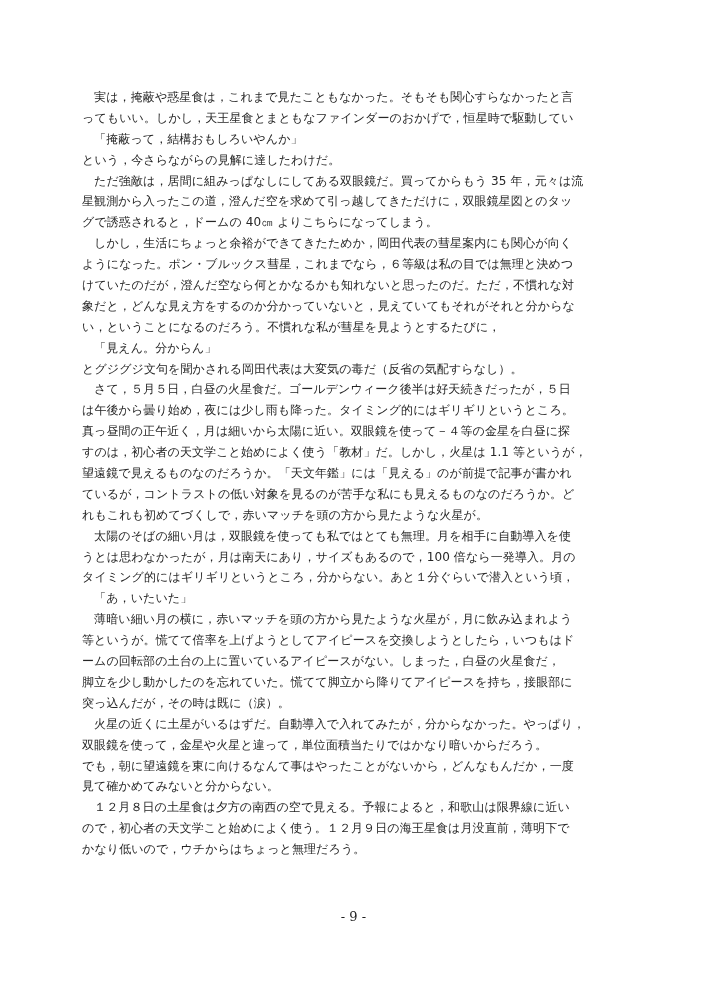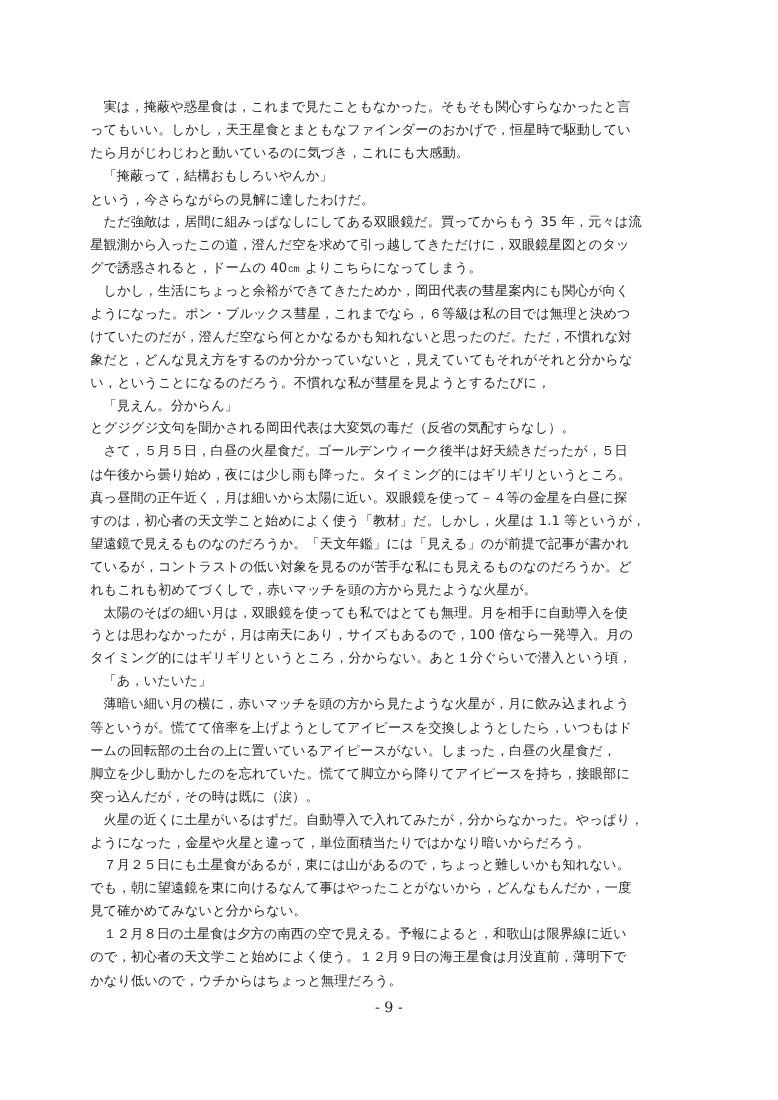--- a/index.html
+++ b/index.html
@@ -41,21 +41,20 @@
     color: #1f1f1f;
   }
 </style>
 </head>
 <body>
 
 <div class="page">
   <div class="body-text">
       <div class="text-line">　実は，掩蔽や惑星食は，これまで見たこともなかった。そもそも関心すらなかったと言</div>
       <div class="text-line">ってもいい。しかし，天王星食とまともなファインダーのおかげで，恒星時で駆動してい</div>
-      <div class="text-line">たら月がじわじわと動いているのに気づき，これにも大感動。</div>
       <div class="text-line">　「掩蔽って，結構おもしろいやんか」</div>
       <div class="text-line">という，今さらながらの見解に達したわけだ。</div>
       <div class="text-line">　ただ強敵は，居間に組みっぱなしにしてある双眼鏡だ。買ってからもう 35 年，元々は流</div>
       <div class="text-line">星観測から入ったこの道，澄んだ空を求めて引っ越してきただけに，双眼鏡星図とのタッ</div>
       <div class="text-line">グで誘惑されると，ドームの 40㎝ よりこちらになってしまう。</div>
       <div class="text-line">　しかし，生活にちょっと余裕ができてきたためか，岡田代表の彗星案内にも関心が向く</div>
       <div class="text-line">ようになった。ポン・ブルックス彗星，これまでなら，６等級は私の目では無理と決めつ</div>
       <div class="text-line">けていたのだが，澄んだ空なら何とかなるかも知れないと思ったのだ。ただ，不慣れな対</div>
       <div class="text-line">象だと，どんな見え方をするのか分かっていないと，見えていてもそれがそれと分からな</div>
       <div class="text-line">い，ということになるのだろう。不慣れな私が彗星を見ようとするたびに，</div>
@@ -71,22 +70,21 @@
       <div class="text-line">　太陽のそばの細い月は，双眼鏡を使っても私ではとても無理。月を相手に自動導入を使</div>
       <div class="text-line">うとは思わなかったが，月は南天にあり，サイズもあるので，100 倍なら一発導入。月の</div>
       <div class="text-line">タイミング的にはギリギリというところ，分からない。あと１分ぐらいで潜入という頃，</div>
       <div class="text-line">　「あ，いたいた」</div>
       <div class="text-line">　薄暗い細い月の横に，赤いマッチを頭の方から見たような火星が，月に飲み込まれよう</div>
       <div class="text-line">等というが。慌てて倍率を上げようとしてアイピースを交換しようとしたら，いつもはド</div>
       <div class="text-line">ームの回転部の土台の上に置いているアイピースがない。しまった，白昼の火星食だ，</div>
       <div class="text-line">脚立を少し動かしたのを忘れていた。慌てて脚立から降りてアイピースを持ち，接眼部に</div>
       <div class="text-line">突っ込んだが，その時は既に（涙）。</div>
       <div class="text-line">　火星の近くに土星がいるはずだ。自動導入で入れてみたが，分からなかった。やっぱり，</div>
-      <div class="text-line">ようになった，金星や火星と違って，単位面積当たりではかなり暗いからだろう。</div>
-      <div class="text-line">　７月２５日にも土星食があるが，東には山があるので，ちょっと難しいかも知れない。</div>
+      <div class="text-line">双眼鏡を使って，金星や火星と違って，単位面積当たりではかなり暗いからだろう。</div>
       <div class="text-line">でも，朝に望遠鏡を東に向けるなんて事はやったことがないから，どんなもんだか，一度</div>
       <div class="text-line">見て確かめてみないと分からない。</div>
       <div class="text-line">　１２月８日の土星食は夕方の南西の空で見える。予報によると，和歌山は限界線に近い</div>
       <div class="text-line">ので，初心者の天文学こと始めによく使う。１２月９日の海王星食は月没直前，薄明下で</div>
       <div class="text-line">かなり低いので，ウチからはちょっと無理だろう。</div>
     </div>
   <div class="page-footer">- 9 -</div>
 </div>
 
 </body></html>

